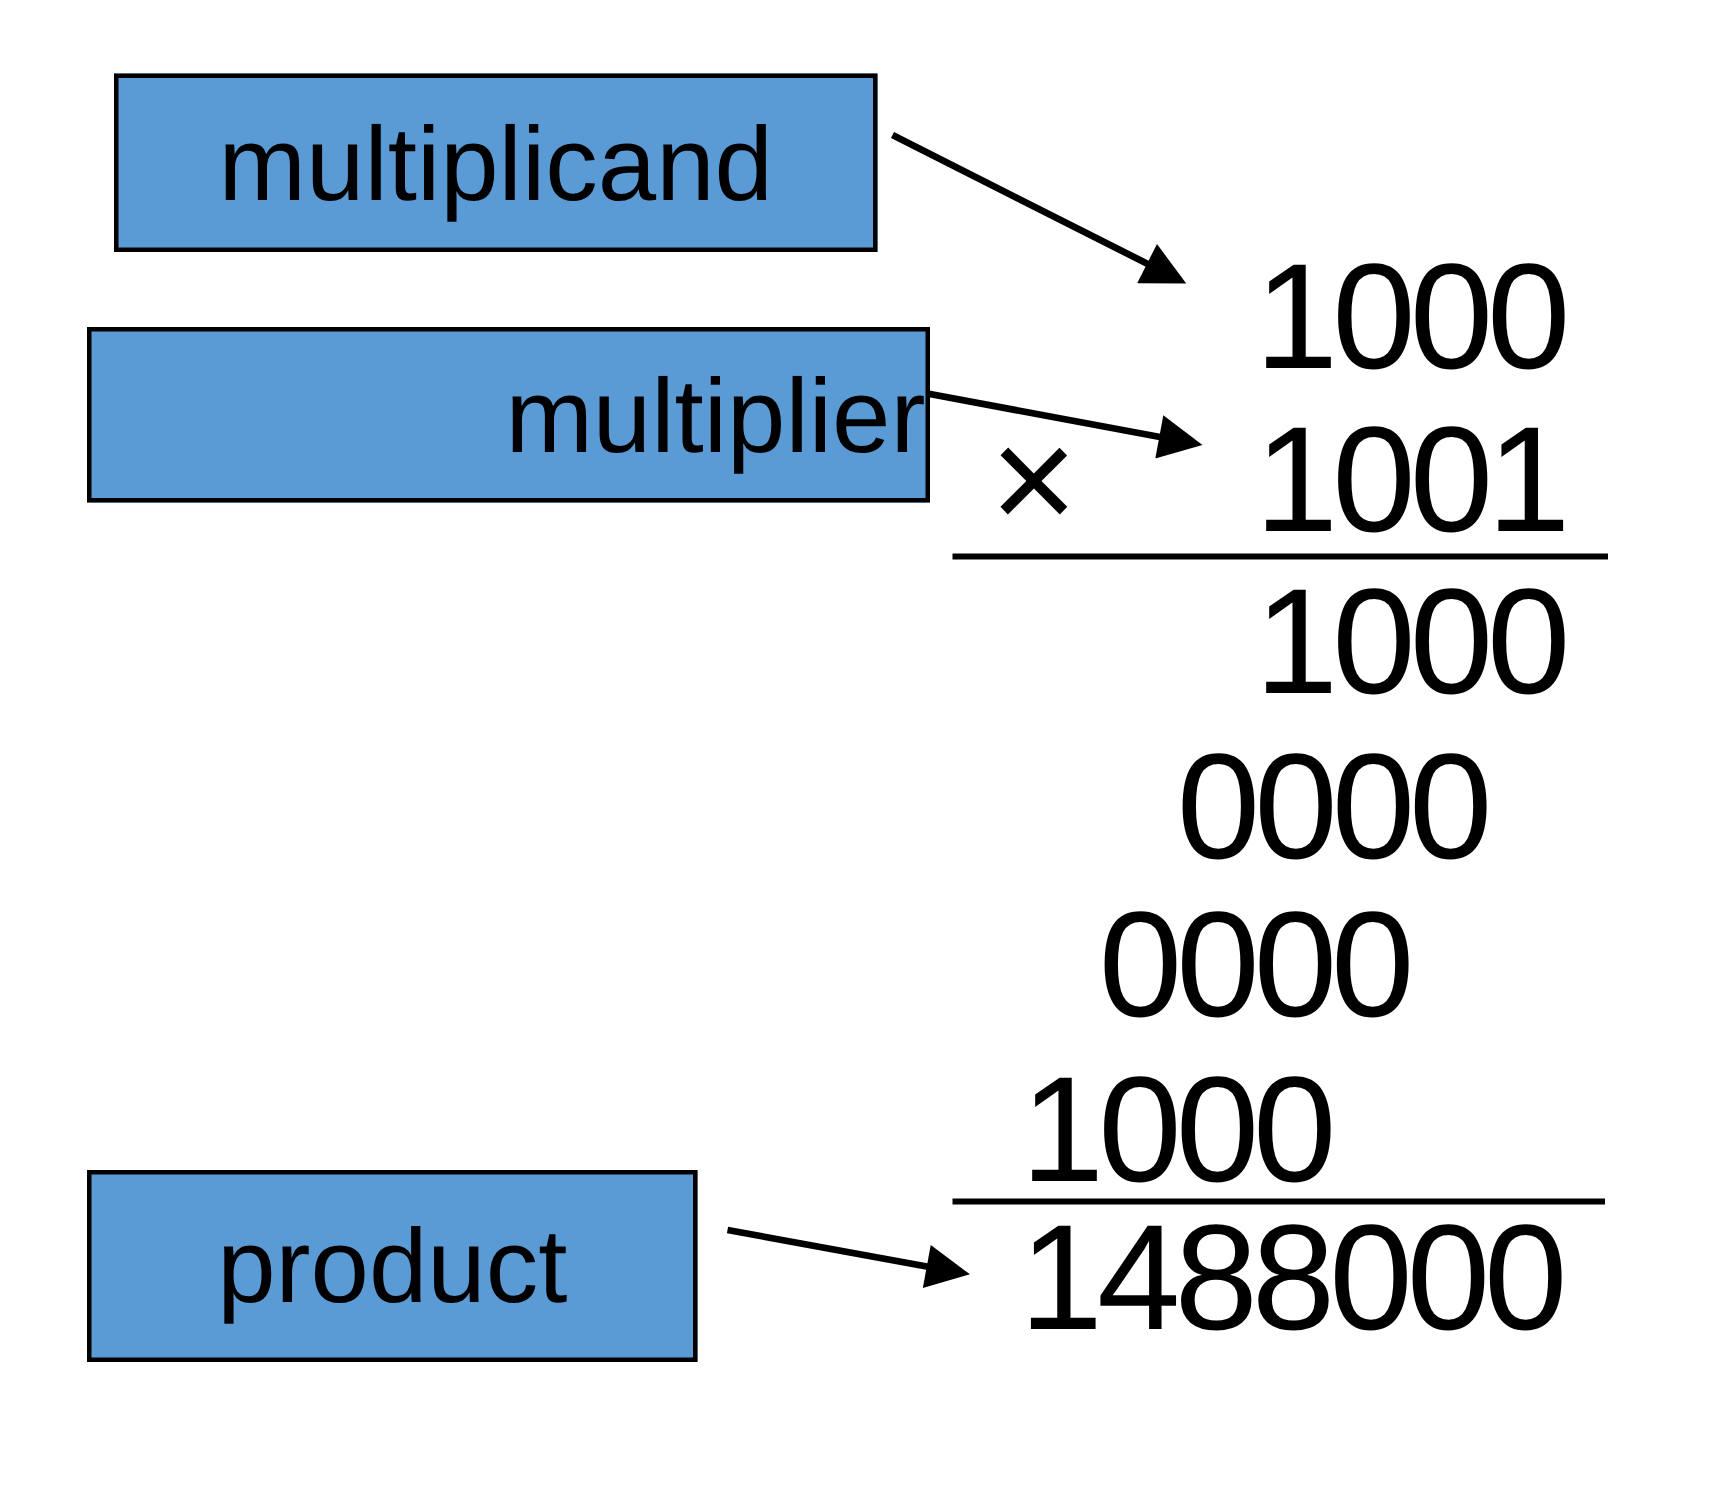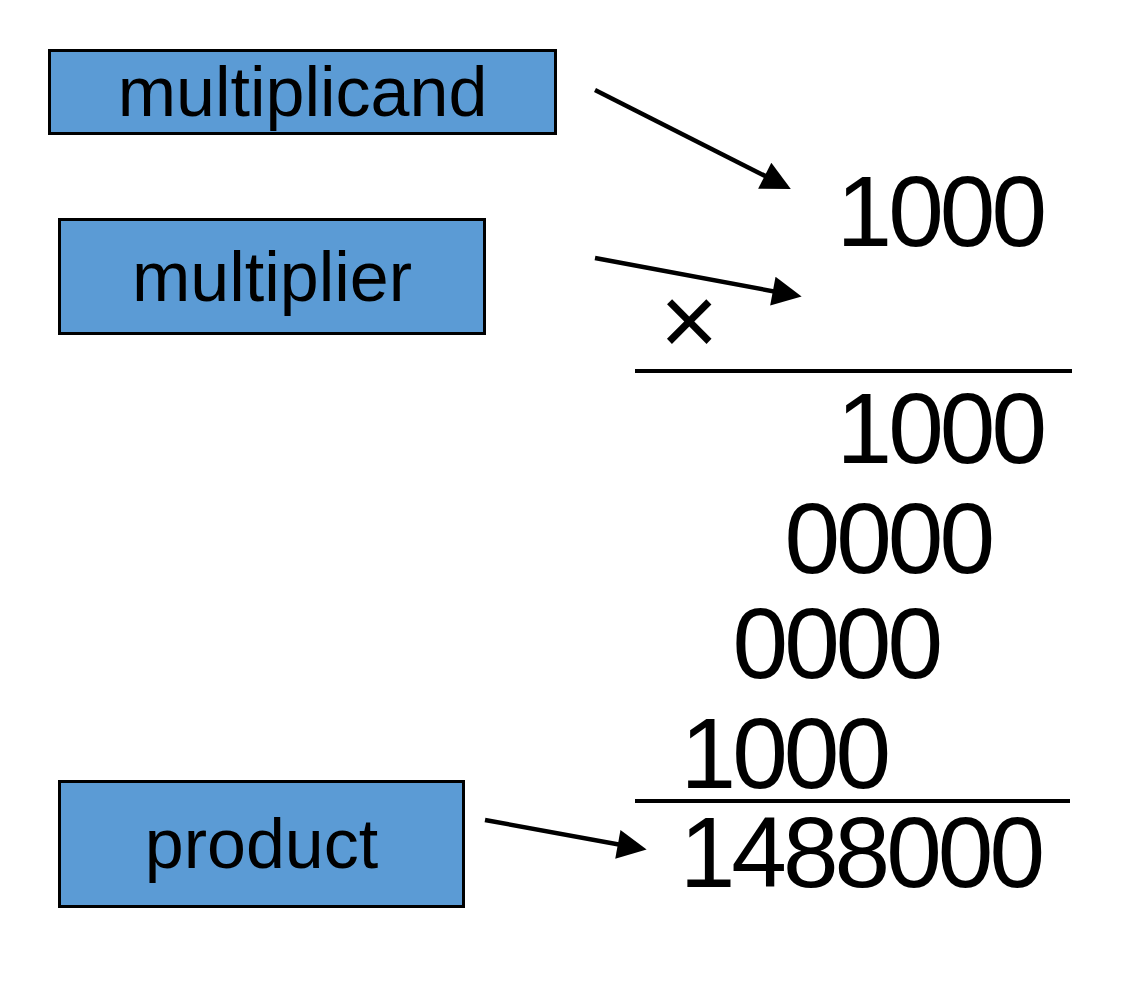--- a/index.html
+++ b/index.html
@@ -17,22 +17,22 @@
   
   .box {
     position: absolute;
     box-sizing: border-box;
     background: var(--box-fill, #5b9bd5);
     border: 3px solid var(--box-border, #000);
     display: flex;
     align-items: center;
     justify-content: center;
   }
-  .box-multiplicand { left: 48px;  top: 49px;  width: 509px; height: 86px; }
-  .box-multiplier   { left: 58px;  top: 218px; width: 428px; height: 117px; }
+  .box-multiplicand { left: 76px;  top: 49px;  width: 509px; height: 119px; }
+  .box-multiplier   { left: 58px;  top: 218px; width: 562px; height: 117px; justify-content: flex-end; }
   .box-product      { left: 58px;  top: 780px; width: 407px; height: 128px; }
   .box-label {
     font-size: 70px;
     line-height: 1;
     color: var(--ink, #000);
     white-space: nowrap;
   }
 
   
   .num {
@@ -95,20 +95,21 @@
   </div>
 
   <div class="box box-product">
     <span class="box-label">product</span>
   </div>
 
   <div class="num row-multiplicand">1000</div>
 
   <div class="num times-sign">×</div>
 
+  <div class="num row-multiplier">1001</div>
 
   <div class="rule rule-multiplier"></div>
 
   <div class="num pp1">1000</div>
   <div class="num pp2">0000</div>
   <div class="num pp3">0000</div>
   <div class="num pp4">1000</div>
 
   <div class="rule rule-sum"></div>
 

